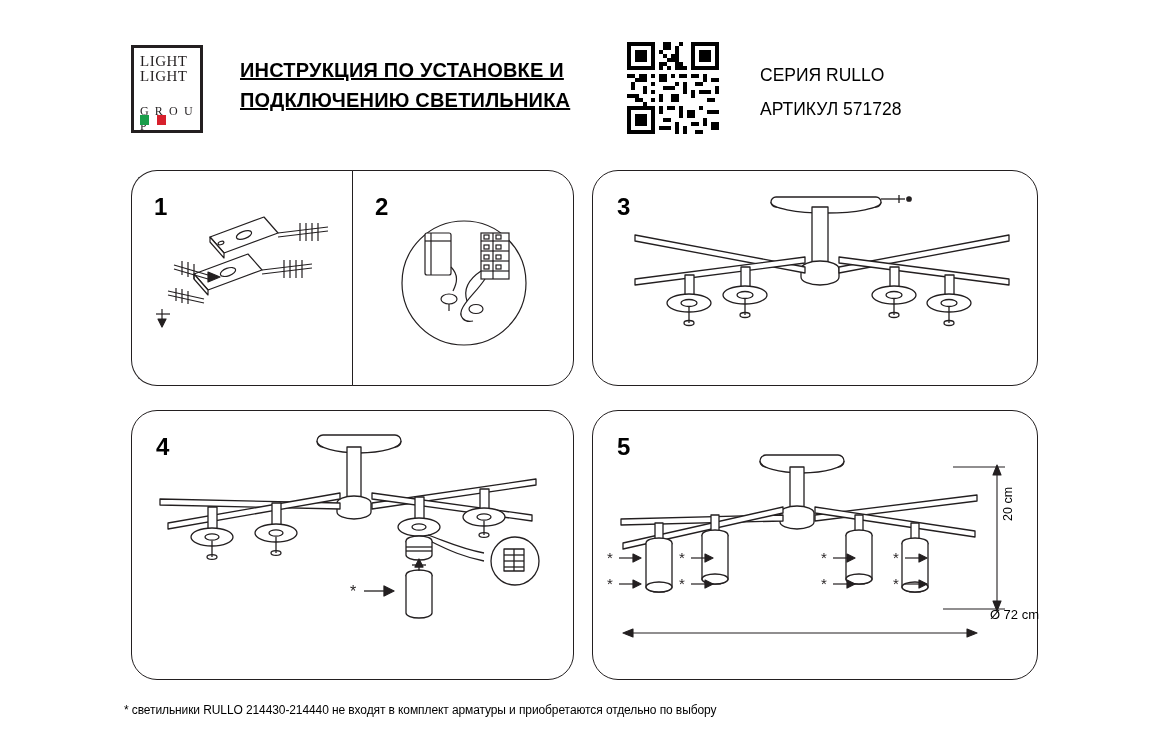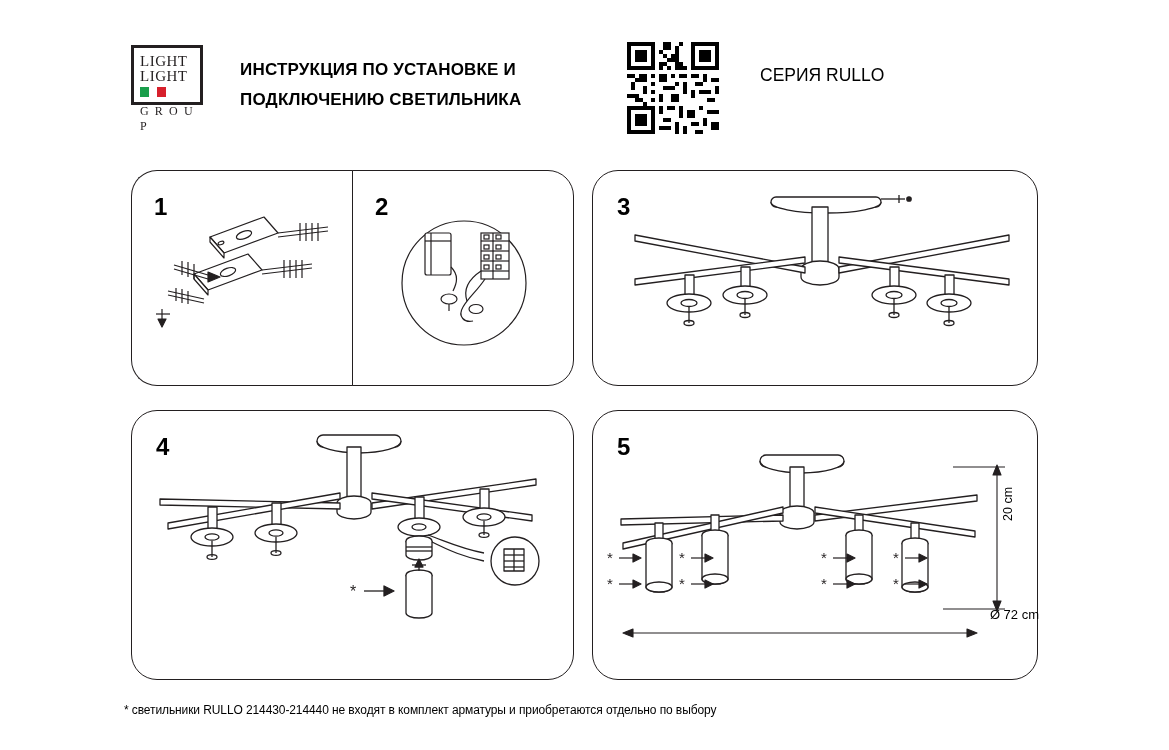--- a/index.html
+++ b/index.html
@@ -19,21 +19,21 @@
   
   .header {
     position: absolute;
     left: 0; top: 0;
     width: 1169px;
     height: 150px;
   }
   .logo-box {
     position: absolute;
     left: 131px; top: 45px;
-    width: 72px; height: 60px;
+    width: 72px; height: 88px;
     border: 3px solid #231f20;
     box-sizing: border-box;
     display: flex;
     flex-direction: column;
     justify-content: flex-start;
     padding: 6px 0 8px 6px;
   }
   .logo-line {
     font-family: "Liberation Serif", serif;
     font-size: 15px;
@@ -57,24 +57,25 @@
   }
   .logo-flag i { flex: 1 1 auto; display: block; }
   .flag-g { background: #1a9e4b; }
   .flag-w { background: #ffffff; }
   .flag-r { background: #d7202c; }
 
   .title {
     position: absolute;
     left: 240px; top: 55px;
     width: 385px;
-    font-size: 17px;
+    font-size: 20px;
     font-weight: bold;
     line-height: 30px;
     letter-spacing: .2px;
+    text-decoration: underline;
   }
   .title span { display: block; }
 
   .qr {
     position: absolute;
     left: 627px; top: 42px;
     width: 92px; height: 92px;
   }
 
   .series {
@@ -219,20 +220,21 @@
         <rect x="14" y="21" width="1" height="2"></rect>
           <rect x="17" y="22" width="2" height="1"></rect>
         <rect x="2" y="9" width="1" height="1"></rect>
           <rect x="4" y="15" width="1" height="1"></rect>
       </g>
     </svg>
   </div>
 
   <div class="series">
     <span>СЕРИЯ RULLO</span>
+    <span>АРТИКУЛ 571728</span>
   </div>
 </div>
 
 <div class="panel" id="panel-1">
   <div class="panel-num" style="left:22px; top:22px;">1</div>
   <svg width="222" height="216" style="position:absolute;left:0;top:0;">
     <g class="ln" stroke-width="1.2" stroke-linejoin="round">
 
       <polygon points="78,66 132,46 146,62 92,82" fill="#fff"></polygon>
       <polygon points="78,66 92,82 92,87 78,71" fill="#fff"></polygon>

